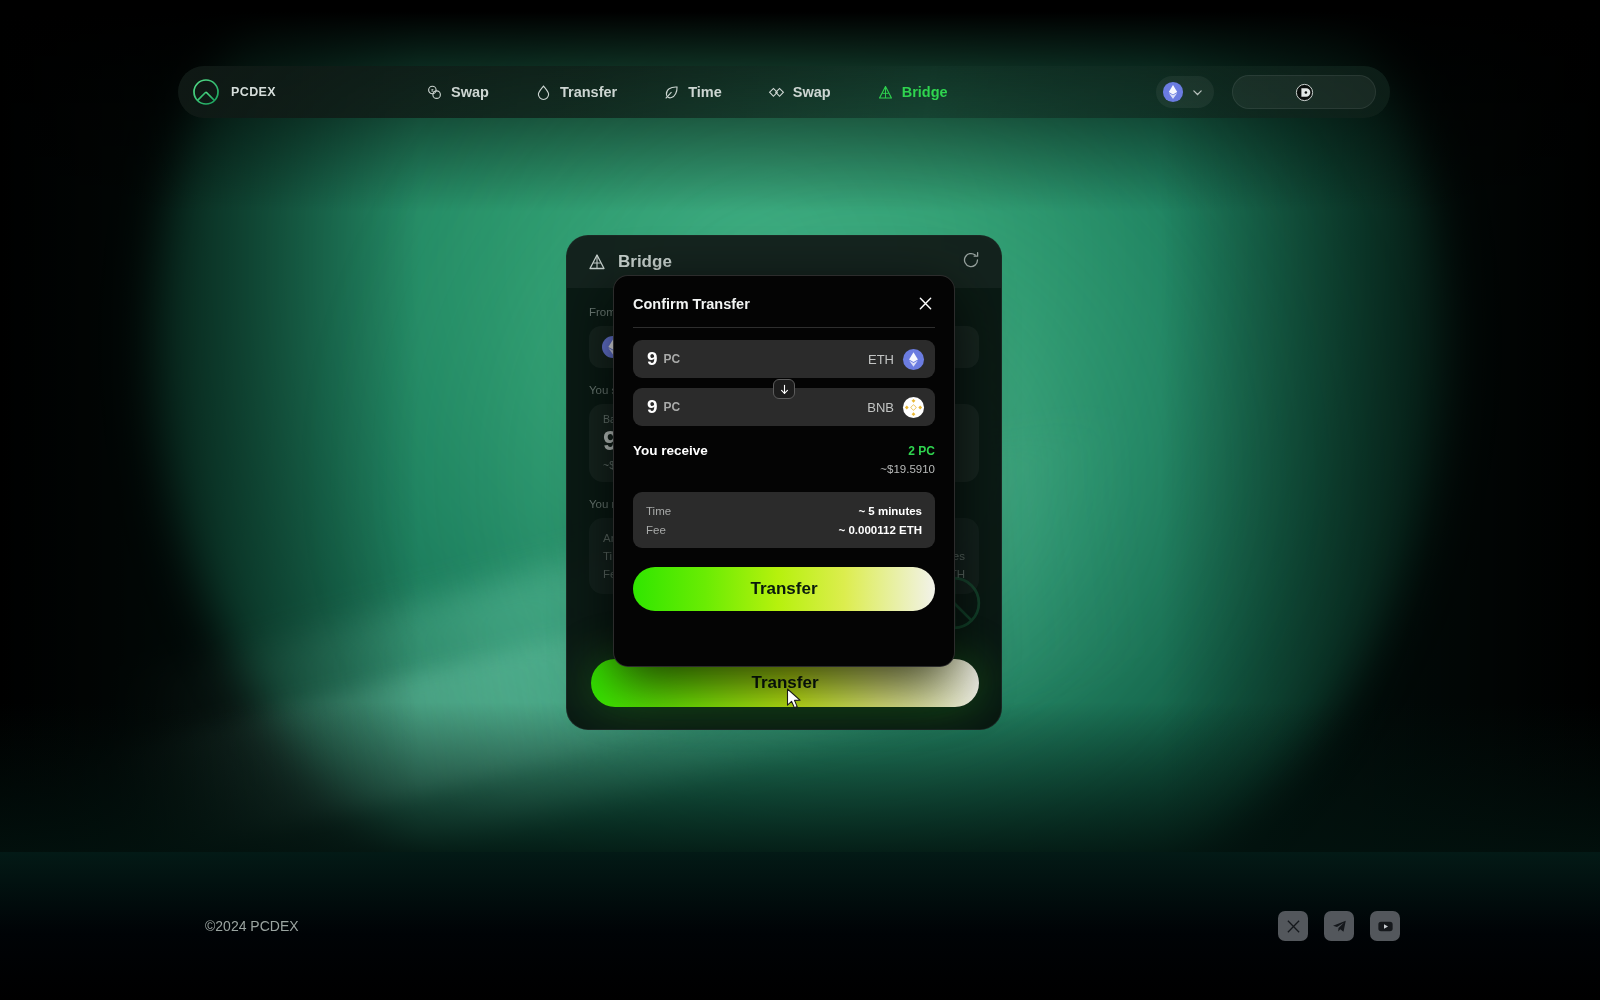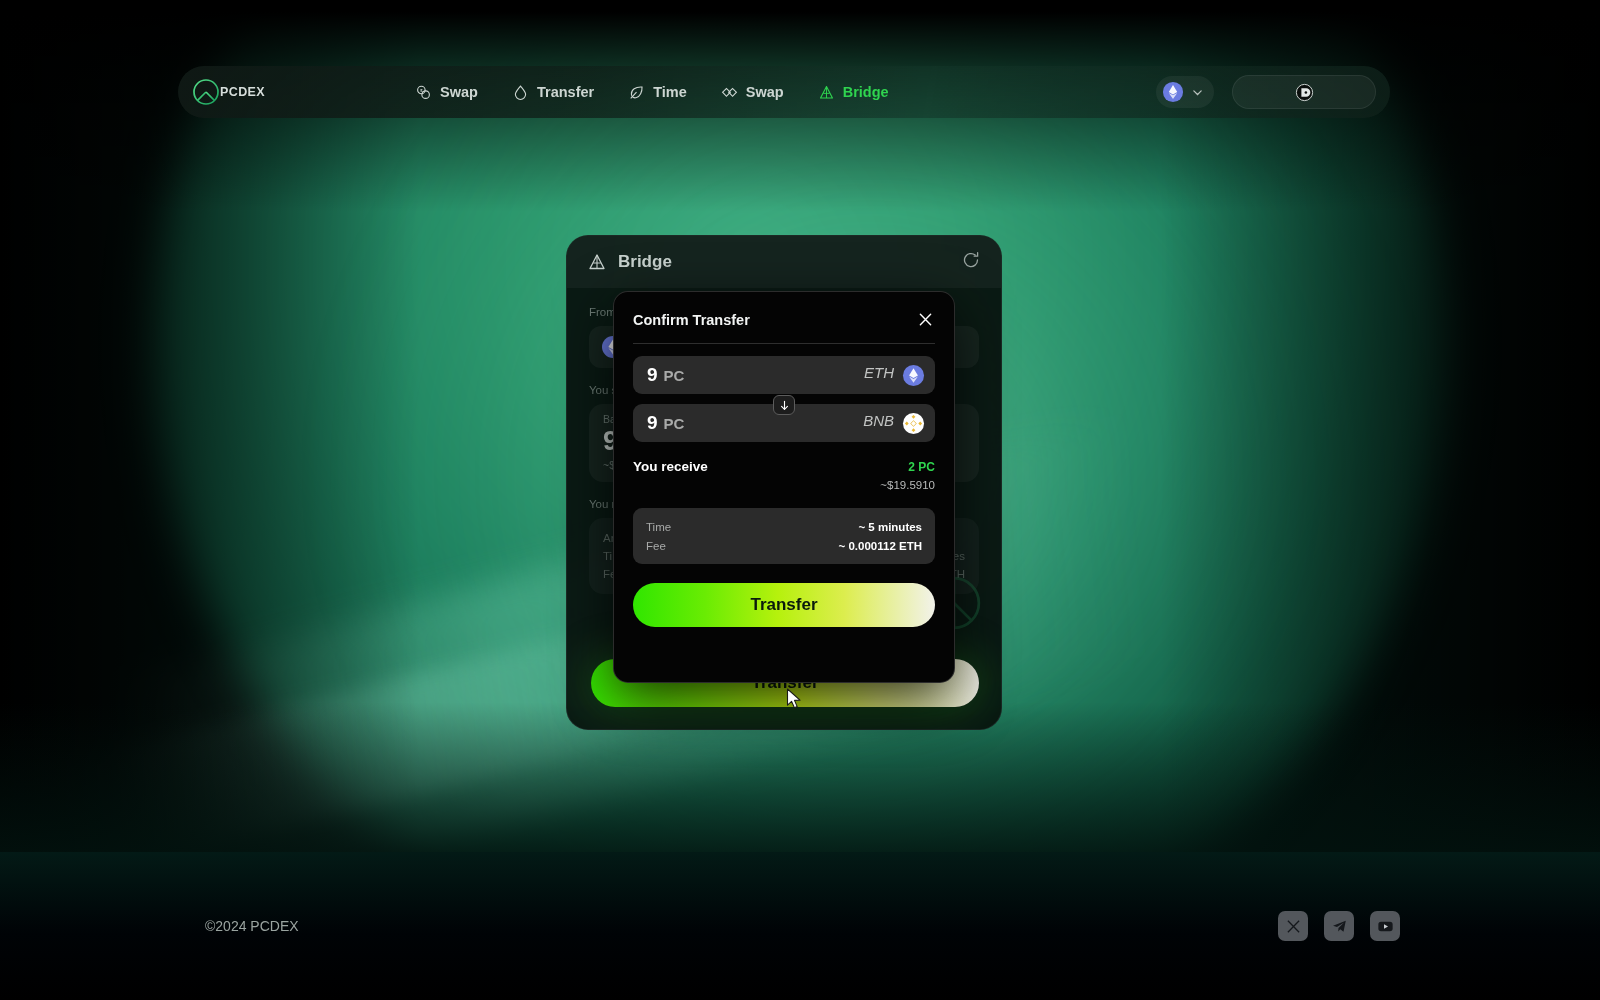--- a/index.html
+++ b/index.html
@@ -93,28 +93,28 @@
     border-radius: 26px;
     background: linear-gradient(100deg,
        rgba(16,26,22,0.92) 0%, rgba(16,30,24,0.72) 34%,
        rgba(20,52,40,0.50) 62%, rgba(16,34,27,0.78) 100%);
     backdrop-filter: blur(12px);
     display: flex;
     align-items: center;
     z-index: 20;
   }
   .brand {
-    display: flex; align-items: center; 
+    display: flex; align-items: center; gap: 11px;
     margin-left: 14px;
   }
   .brand-name {
     font-size: 12.5px; font-weight: 700; color: #d6dedb; letter-spacing: .4px;
   }
   .nav-links {
-    display: flex; align-items: center; gap: 34px;
+    display: flex; align-items: center; gap: 46px;
     margin-left: 150px;
   }
   .nav-link {
     display: flex; align-items: center; gap: 8px;
     font-size: 14.5px; font-weight: 600; color: #cdd6d2;
     cursor: pointer;
   }
   .nav-link.active { color: #2fd44f; }
   .nav-right {
     margin-left: auto; display: flex; align-items: center; gap: 18px;
@@ -193,21 +193,21 @@
     box-shadow: 0 0 46px rgba(60,220,40,0.34);
     cursor: pointer;
   }
 
   
   #modal-scrim {
     position: absolute; inset: 0; z-index: 40;
   }
   #modal {
     position: absolute;
-    left: 613px; top: 291px;
+    left: 613px; top: 275px;
     width: 342px; height: 392px;
     border-radius: 15px;
     background: #040404;
     border: 1px solid rgba(255,255,255,0.16);
     box-shadow: 0 18px 56px rgba(0,0,0,0.78);
     padding: 18px 19px 0 19px;
     z-index: 50;
   }
   .m-head {
     display: flex; align-items: center; justify-content: space-between;
@@ -218,24 +218,24 @@
     height: 1px; background: rgba(255,255,255,0.17);
     margin: 14px 0 12px 0;
   }
   .tok-wrap { position: relative; }
   .tok-row {
     height: 38px; border-radius: 9px;
     background: #2b2b2b;
     display: flex; align-items: center; padding: 0 10px 0 14px;
   }
   .tok-amt { font-size: 19px; font-weight: 700; color: #ffffff; }
-  .tok-sym { font-size: 15px; font-weight: 600; color: #a9aaa9; margin-left: 6px; }
+  .tok-sym { font-size: 12px; font-weight: 600; color: #a9aaa9; margin-left: 6px; }
   .tok-net {
-    margin-left: auto; font-size: 15px; color: #c2c4c3;
-    display: flex; align-items: flex-start; gap: 8px; font-style: italic;
+    margin-left: auto; font-size: 13px; color: #c2c4c3;
+    display: flex; align-items: center; gap: 8px;
   }
   .swap-badge {
     position: absolute; left: 50%; top: 38px;
     transform: translate(-50%, 1px);
     width: 22px; height: 20px; border-radius: 6px;
     background: #1d1d1d; border: 1px solid #5c5c5c;
     display: flex; align-items: center; justify-content: center;
     cursor: pointer; z-index: 3;
   }
   .tok-gap { height: 10px; }

